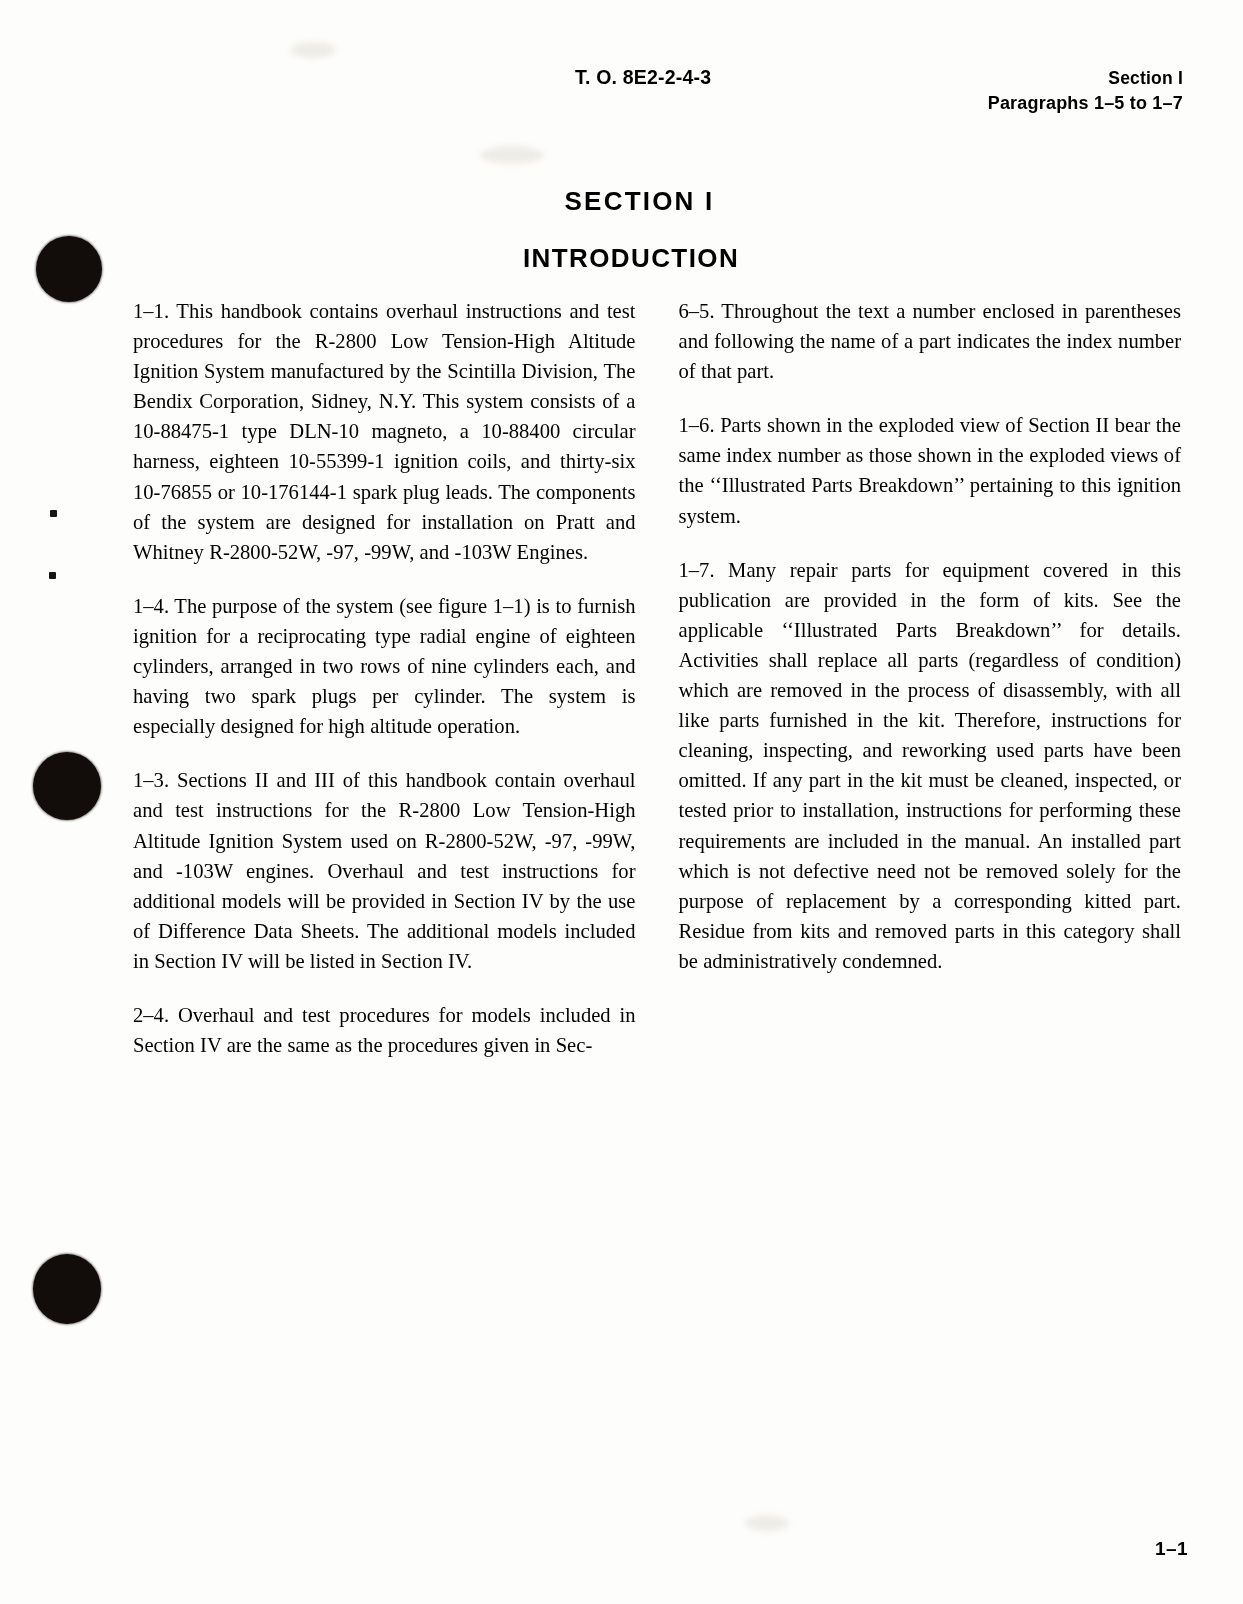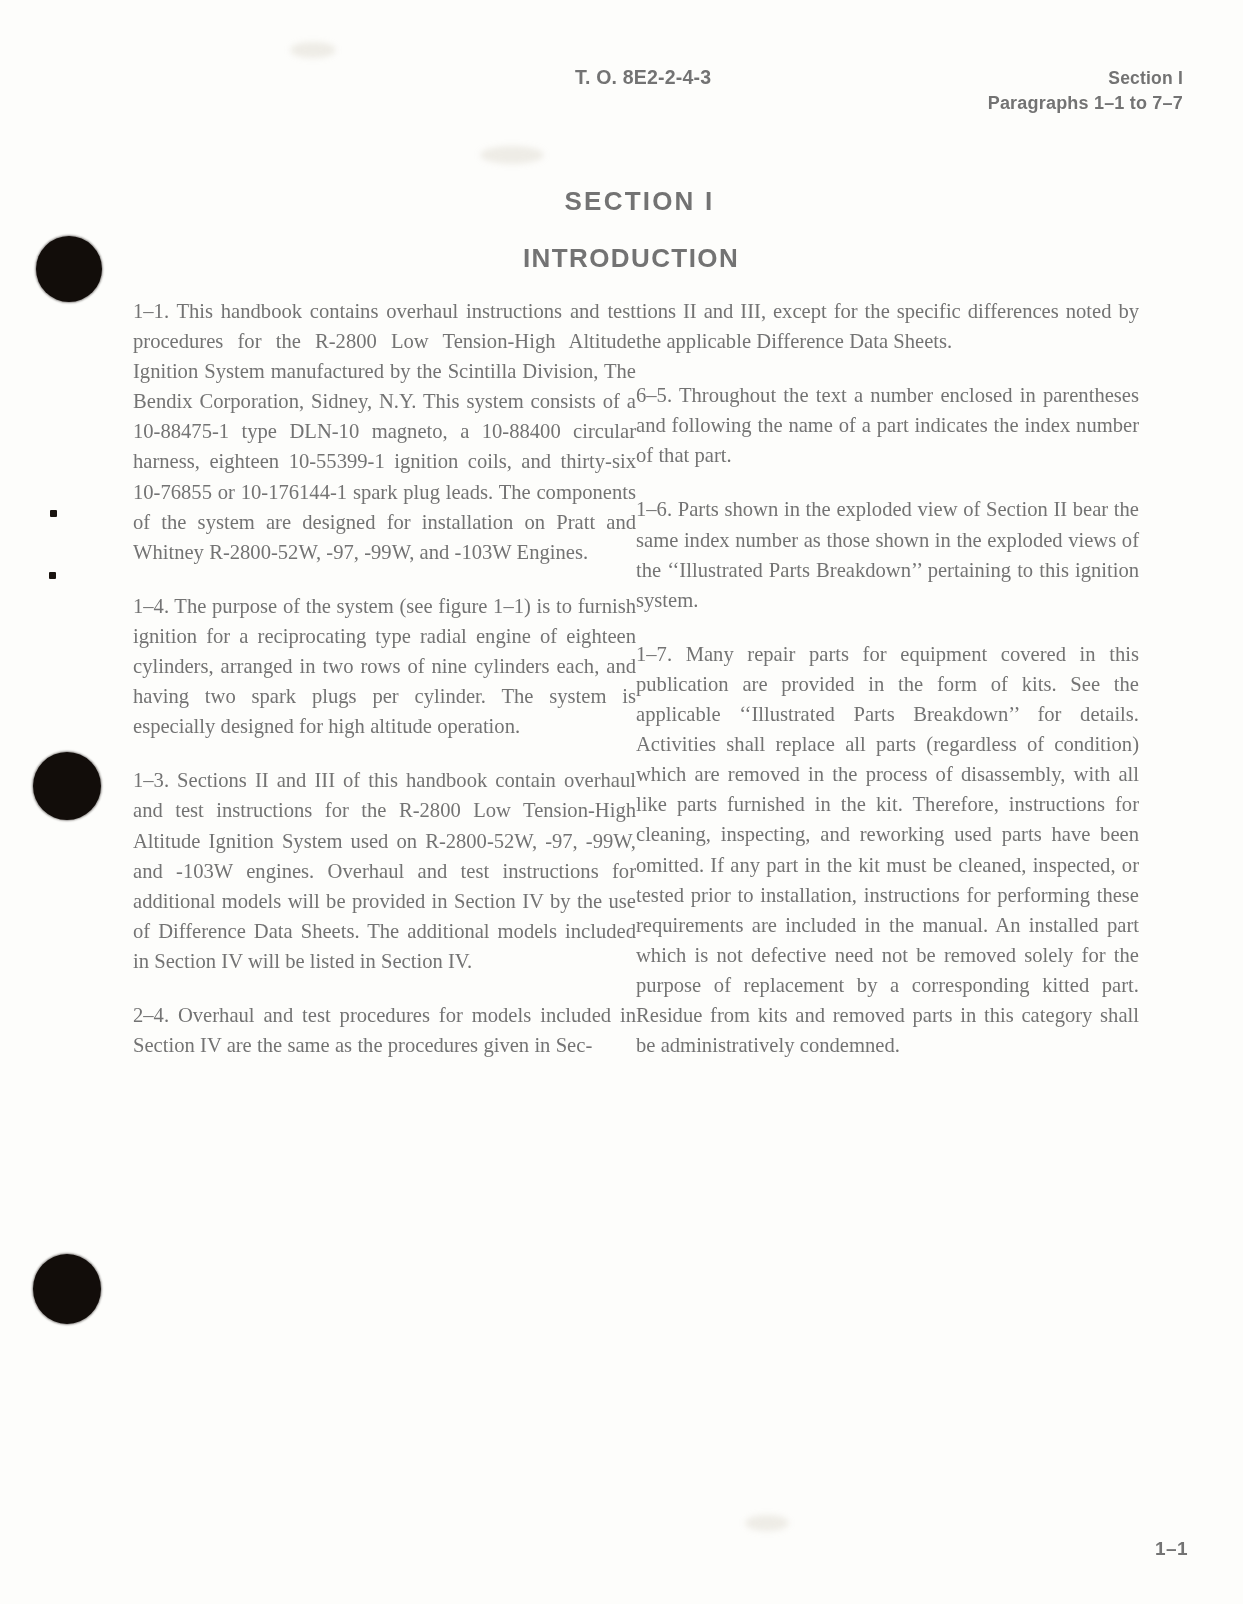--- a/index.html
+++ b/index.html
@@ -8,21 +8,21 @@
     background: #ffffff;
   }
 
   .page {
     position: relative;
     width: 1243px;
     height: 1604px;
     background: #fdfdfb;
     overflow: hidden;
     font-family: "Liberation Serif", "DejaVu Serif", serif;
-    color: #737373;
+    color: #000000;
   }
 
   
   .punch {
     position: absolute;
     background: #120d0a;
     border-radius: 50%;
     box-shadow: 0 0 2px 1px rgba(20,14,10,0.45);
   }
   .speck {
@@ -94,20 +94,21 @@
     padding-left: 19px;
   }
 
   
   .columns {
     position: absolute;
     top: 296px;
     left: 133px;
     width: 1048px;
     display: flex;
+    gap: 43px;
   }
   .col {
     width: 503px;
   }
   .para {
     margin: 0 0 24px 0;
     font-size: 20.6px;
     line-height: 30.1px;
     text-align: justify;
     text-justify: inter-word;
@@ -140,38 +141,37 @@
   <div class="speck" style="left:49px; top:572px;"></div>
 
   <div class="smudge" style="left:290px; top:42px; width:46px; height:16px;"></div>
   <div class="smudge" style="left:480px; top:146px; width:64px; height:18px;"></div>
   <div class="smudge" style="left:745px; top:1515px; width:44px; height:16px;"></div>
 
   <div class="header">
     <div class="header-left">T. O. 8E2-2-4-3</div>
     <div class="header-right">
       <div class="hr-line1">Section I</div>
-      <div class="hr-line2">Paragraphs 1–1 to 7–7</div>
+      <div class="hr-line2">Paragraphs 1–5 to 1–7</div>
     </div>
   </div>
 
   <div class="title-block">
     <h1 class="section-title">SECTION  I</h1>
     <h2 class="doc-title">INTRODUCTION</h2>
   </div>
 
   <div class="columns">
     <div class="col">
       <p class="para">1–1. This handbook contains overhaul instructions and test procedures for the R-2800 Low Tension-High Altitude Ignition System manufactured by the Scintilla Division, The Bendix Corporation, Sidney, N.Y. This system consists of a 10-88475-1 type DLN-10 magneto, a 10-88400 circular harness, eighteen 10-55399-1 ignition coils, and thirty-six 10-76855 or 10-176144-1 spark plug leads. The components of the system are designed for installation on Pratt and Whitney R-2800-52W, -97, -99W, and -103W Engines.</p>
       <p class="para">1–4. The purpose of the system (see figure 1–1) is to furnish ignition for a reciprocating type radial engine of eighteen cylinders, arranged in two rows of nine cylinders each, and having two spark plugs per cylinder. The system is especially designed for high altitude operation.</p>
       <p class="para">1–3. Sections II and III of this handbook contain overhaul and test instructions for the R-2800 Low Tension-High Altitude Ignition System used on R-2800-52W, -97, -99W, and -103W engines. Overhaul and test instructions for additional models will be provided in Section IV by the use of Difference Data Sheets. The additional models included in Section IV will be listed in Section IV.</p>
       <p class="para">2–4. Overhaul and test procedures for models included in Section IV are the same as the procedures given in Sec-</p>
     </div>
     <div class="col">
-      <p class="para">tions II and III, except for the specific differences noted by the applicable Difference Data Sheets.</p>
       <p class="para">6–5. Throughout the text a number enclosed in parentheses and following the name of a part indicates the index number of that part.</p>
       <p class="para">1–6. Parts shown in the exploded view of Section II bear the same index number as those shown in the exploded views of the ‘‘Illustrated Parts Breakdown’’ pertaining to this ignition system.</p>
       <p class="para">1–7. Many repair parts for equipment covered in this publication are provided in the form of kits. See the applicable ‘‘Illustrated Parts Breakdown’’ for details. Activities shall replace all parts (regardless of condition) which are removed in the process of disassembly, with all like parts furnished in the kit. Therefore, instructions for cleaning, inspecting, and reworking used parts have been omitted. If any part in the kit must be cleaned, inspected, or tested prior to installation, instructions for performing these requirements are included in the manual. An installed part which is not defective need not be removed solely for the purpose of replacement by a corresponding kitted part. Residue from kits and removed parts in this category shall be administratively condemned.</p>
     </div>
   </div>
 
   <div class="footer">1–1</div>
 
 </div>
 

